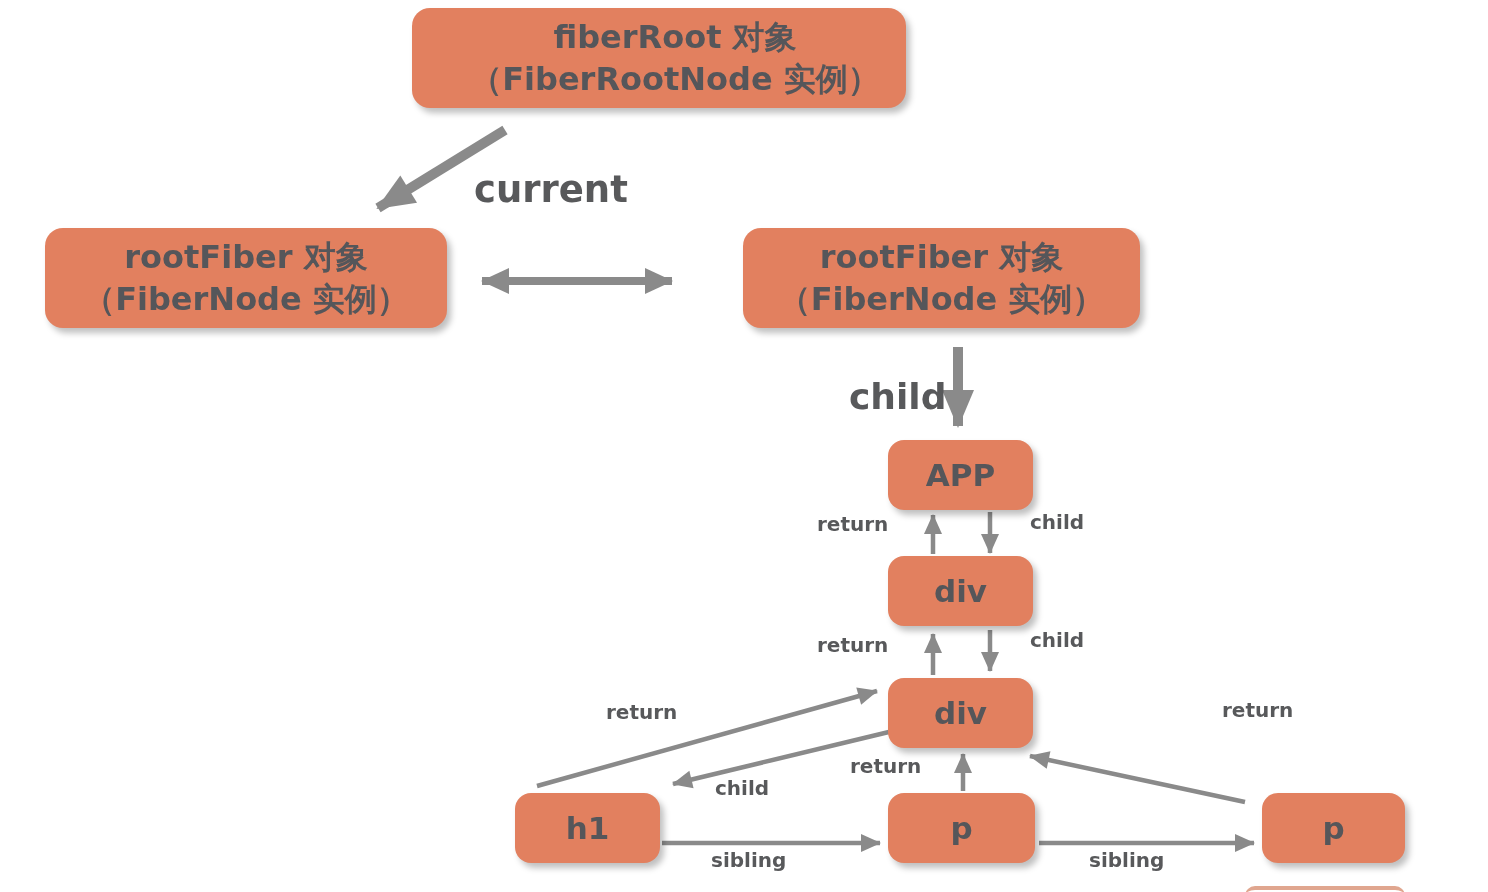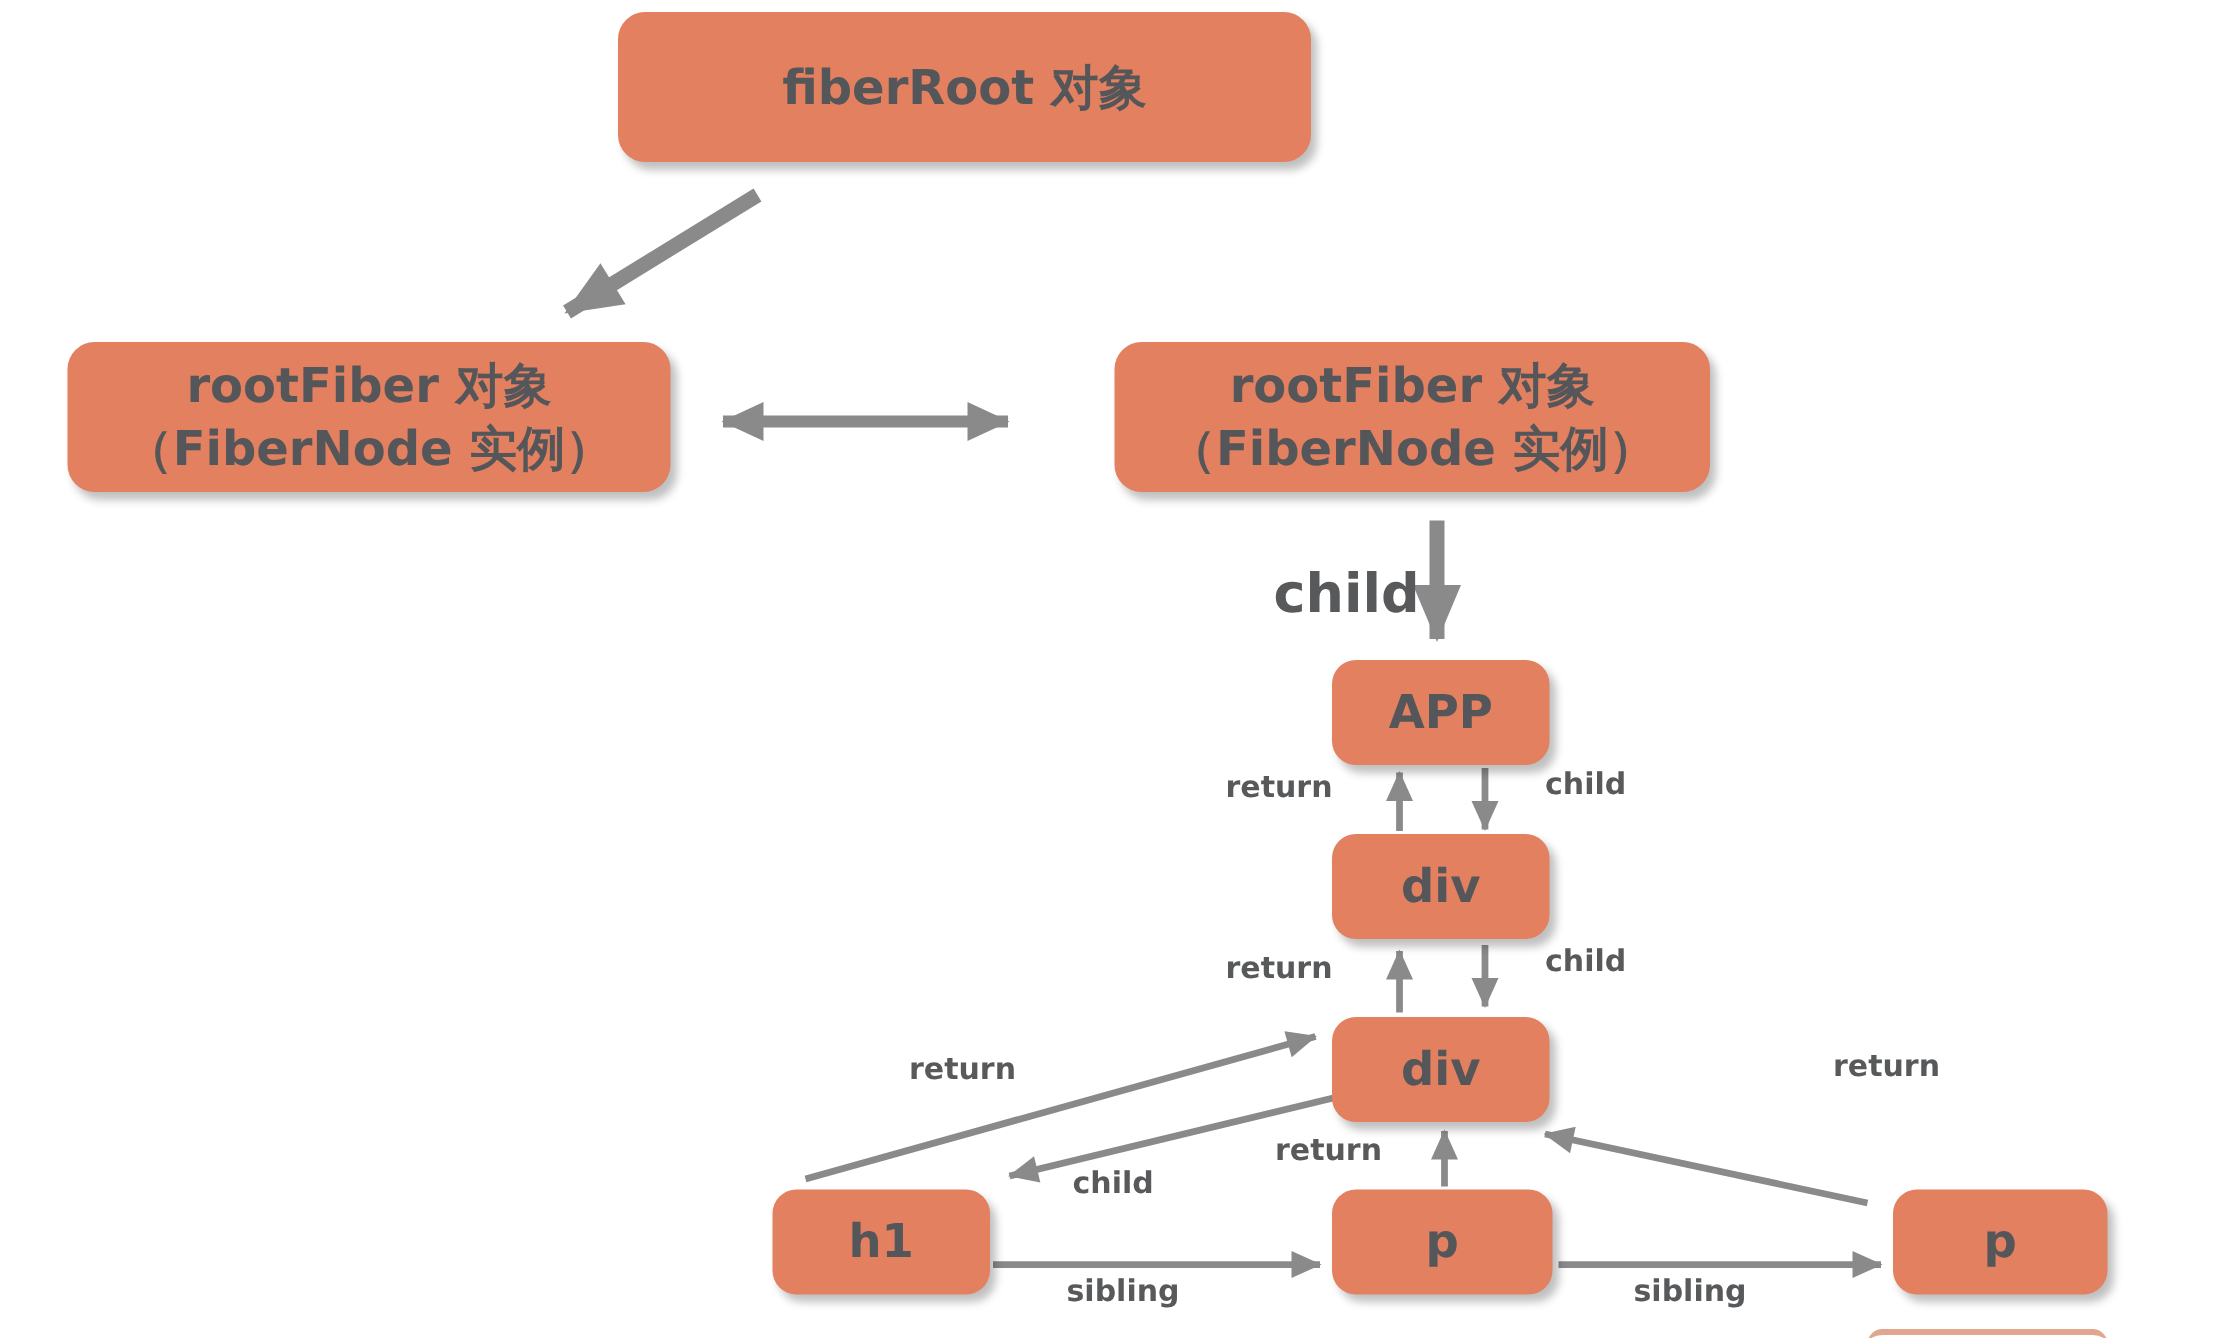--- a/index.html
+++ b/index.html
@@ -53,22 +53,23 @@
     <line x1="933" y1="675" x2="933" y2="634" stroke="#8a8a8a" stroke-width="4.5" marker-end="url(#ah-s)"></line>
     <line x1="990" y1="630" x2="990" y2="671" stroke="#8a8a8a" stroke-width="4.5" marker-end="url(#ah-s)"></line>
     <line x1="537" y1="786" x2="877" y2="691" stroke="#8a8a8a" stroke-width="4.5" marker-end="url(#ah-s)"></line>
     <line x1="893" y1="731" x2="673" y2="784" stroke="#8a8a8a" stroke-width="4.5" marker-end="url(#ah-s)"></line>
     <line x1="963" y1="791" x2="963" y2="754" stroke="#8a8a8a" stroke-width="4.5" marker-end="url(#ah-s)"></line>
     <line x1="1245" y1="802" x2="1030" y2="756" stroke="#8a8a8a" stroke-width="4.5" marker-end="url(#ah-s)"></line>
     <line x1="662" y1="843" x2="880" y2="843" stroke="#8a8a8a" stroke-width="4.5" marker-end="url(#ah-s)"></line>
     <line x1="1039" y1="843" x2="1254" y2="843" stroke="#8a8a8a" stroke-width="4.5" marker-end="url(#ah-s)"></line>
   </svg>
 
-  <div class="node node-lg" style="left:412px;top:8px;width:462px;height:100px;">
+  <div class="node node-lg" style="left:412px;top:8px;width:462px;height:100px;padding-left:32px;">
     <span>fiberRoot 对象</span>
+    <span>（FiberRootNode 实例）</span>
   </div>
 
   <div class="node node-lg" style="left:45px;top:228px;width:402px;height:100px;">
     <span>rootFiber 对象</span>
     <span>（FiberNode 实例）</span>
   </div>
 
   <div class="node node-lg" style="left:743px;top:228px;width:397px;height:100px;">
     <span>rootFiber 对象</span>
     <span>（FiberNode 实例）</span>
@@ -93,20 +94,21 @@
   <div class="node node-sm" style="left:888px;top:793px;width:147px;height:70px;">
     <span>p</span>
   </div>
 
   <div class="node node-sm" style="left:1262px;top:793px;width:143px;height:70px;">
     <span>p</span>
   </div>
 
   <div id="partial-node"></div>
 
+  <span class="edge-label edge-label-lg" style="left:474px;top:168px;">current</span>
   <span class="edge-label edge-label-md" style="left:849px;top:376px;">child</span>
 
   <span class="edge-label" style="left:817px;top:512px;">return</span>
   <span class="edge-label" style="left:1030px;top:510px;">child</span>
 
   <span class="edge-label" style="left:817px;top:633px;">return</span>
   <span class="edge-label" style="left:1030px;top:628px;">child</span>
 
   <span class="edge-label" style="left:606px;top:700px;">return</span>
   <span class="edge-label" style="left:715px;top:776px;">child</span>

